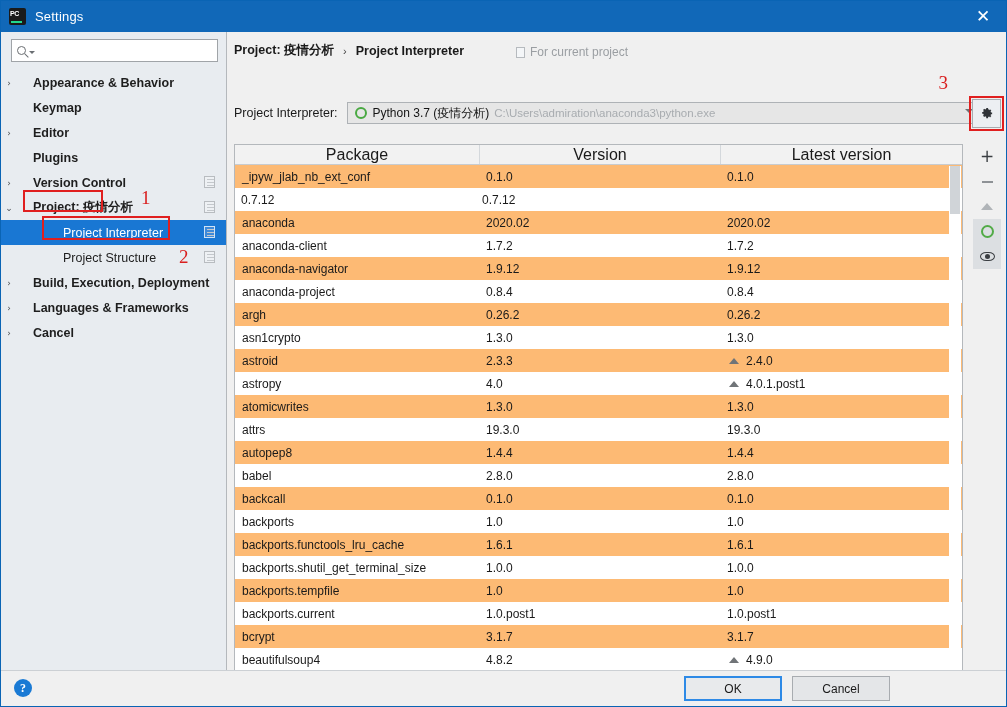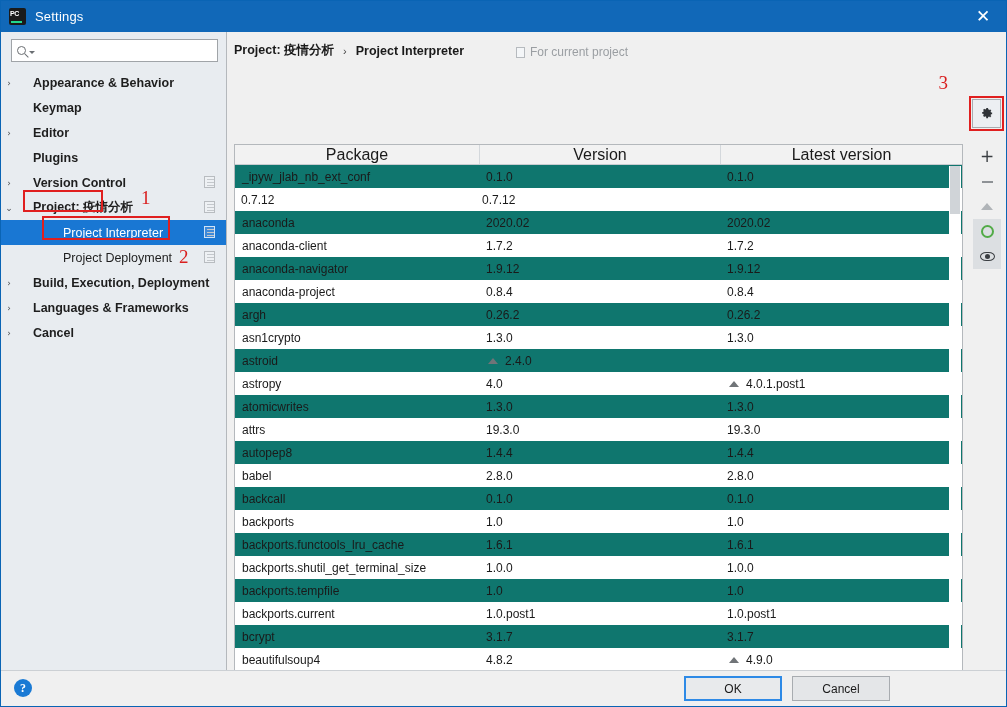--- a/index.html
+++ b/index.html
@@ -237,21 +237,21 @@
     font-size: 16px; color: #1a1a1a;
     border-right: 1px solid #d4d8dc;
     height: 100%;
   }
   .th:last-child { border-right: none; }
   .c-pkg { width: 245px; flex: 0 0 245px; }
   .c-ver { width: 241px; flex: 0 0 241px; }
   .c-lat { flex: 1; }
   .tbody { position: relative; }
   .tr { display: flex; height: 23px; align-items: center; }
-  .tr.odd { background: #0f766e; }
+  .tr.odd { background: #fdba74; }
   .tr.even { background: #ffffff; }
   .td { font-size: 12px; color: #1a1a1a; height: 100%; display: flex; align-items: center; }
   .td.c-pkg { padding-left: 7px; }
   .td.c-ver { padding-left: 6px; }
   .td.c-lat { padding-left: 6px; }
   .up-arrow {
     width: 0; height: 0;
     border-left: 5px solid transparent;
     border-right: 5px solid transparent;
     border-bottom: 6px solid #707478;
@@ -401,21 +401,21 @@
             <span class="lbl indent-1">Project: 疫情分析</span>
             <span class="copy-ico"></span>
           </div>
           <div class="tree-row selected">
             <span class="arrow"></span>
             <span class="lbl child indent-2">Project Interpreter</span>
             <span class="copy-ico"></span>
           </div>
           <div class="tree-row">
             <span class="arrow"></span>
-            <span class="lbl child indent-2">Project Deployment</span>
+            <span class="lbl child indent-2">Project Structure</span>
             <span class="copy-ico"></span>
           </div>
           <div class="tree-row">
             <span class="arrow">›</span>
             <span class="lbl indent-1">Build, Execution, Deployment</span>
           </div>
           <div class="tree-row">
             <span class="arrow">›</span>
             <span class="lbl indent-1">Languages &amp; Frameworks</span>
           </div>
@@ -434,20 +434,29 @@
         <span>Project Interpreter</span>
       </div>
 
       <div class="for-project">
         <span class="doc-ico"></span>
         <span>For current project</span>
       </div>
 
       <div class="annot-3">3</div>
 
+      <div class="interp-row">
+        <span class="interp-label">Project Interpreter:</span>
+        <div class="combo">
+          <span class="py-circle"></span>
+          <span class="combo-main">Python 3.7 (疫情分析)</span>
+          <span class="combo-path">C:\Users\admiration\anaconda3\python.exe</span>
+          <span class="combo-caret"></span>
+        </div>
+      </div>
 
       <div class="gear-btn">
         <svg width="15" height="15" viewBox="0 0 16 16">
           <path fill="#303438" d="M8 5.2A2.8 2.8 0 1 0 8 10.8 2.8 2.8 0 1 0 8 5.2zM8 9.4A1.4 1.4 0 1 1 8 6.6 1.4 1.4 0 1 1 8 9.4z"></path>
           <path fill="#303438" d="M14 7h-1.2a4.9 4.9 0 0 0-.5-1.2l.85-.85-1.4-1.4-.85.85A4.9 4.9 0 0 0 9.7 3.2V2h-2v1.2a4.9 4.9 0 0 0-1.2.5l-.85-.85-1.4 1.4.85.85A4.9 4.9 0 0 0 4.6 6.3H3.4v2h1.2a4.9 4.9 0 0 0 .5 1.2l-.85.85 1.4 1.4.85-.85a4.9 4.9 0 0 0 1.2.5V13h2v-1.2a4.9 4.9 0 0 0 1.2-.5l.85.85 1.4-1.4-.85-.85a4.9 4.9 0 0 0 .5-1.2H14V7z"></path>
         </svg>
       </div>
       <div class="gear-highlight"></div>
 
       <div class="table-wrap">
@@ -507,20 +516,21 @@
             </div>
             <div class="tr even">
               <div class="td c-pkg">asn1crypto</div>
               <div class="td c-ver">1.3.0</div>
               <div class="td c-lat">
                 <span>1.3.0</span>
               </div>
             </div>
             <div class="tr odd">
               <div class="td c-pkg">astroid</div>
+              <div class="td c-ver">2.3.3</div>
               <div class="td c-lat">
                 <span class="up-arrow"></span>
                 <span>2.4.0</span>
               </div>
             </div>
             <div class="tr even">
               <div class="td c-pkg">astropy</div>
               <div class="td c-ver">4.0</div>
               <div class="td c-lat">
                 <span class="up-arrow"></span>

